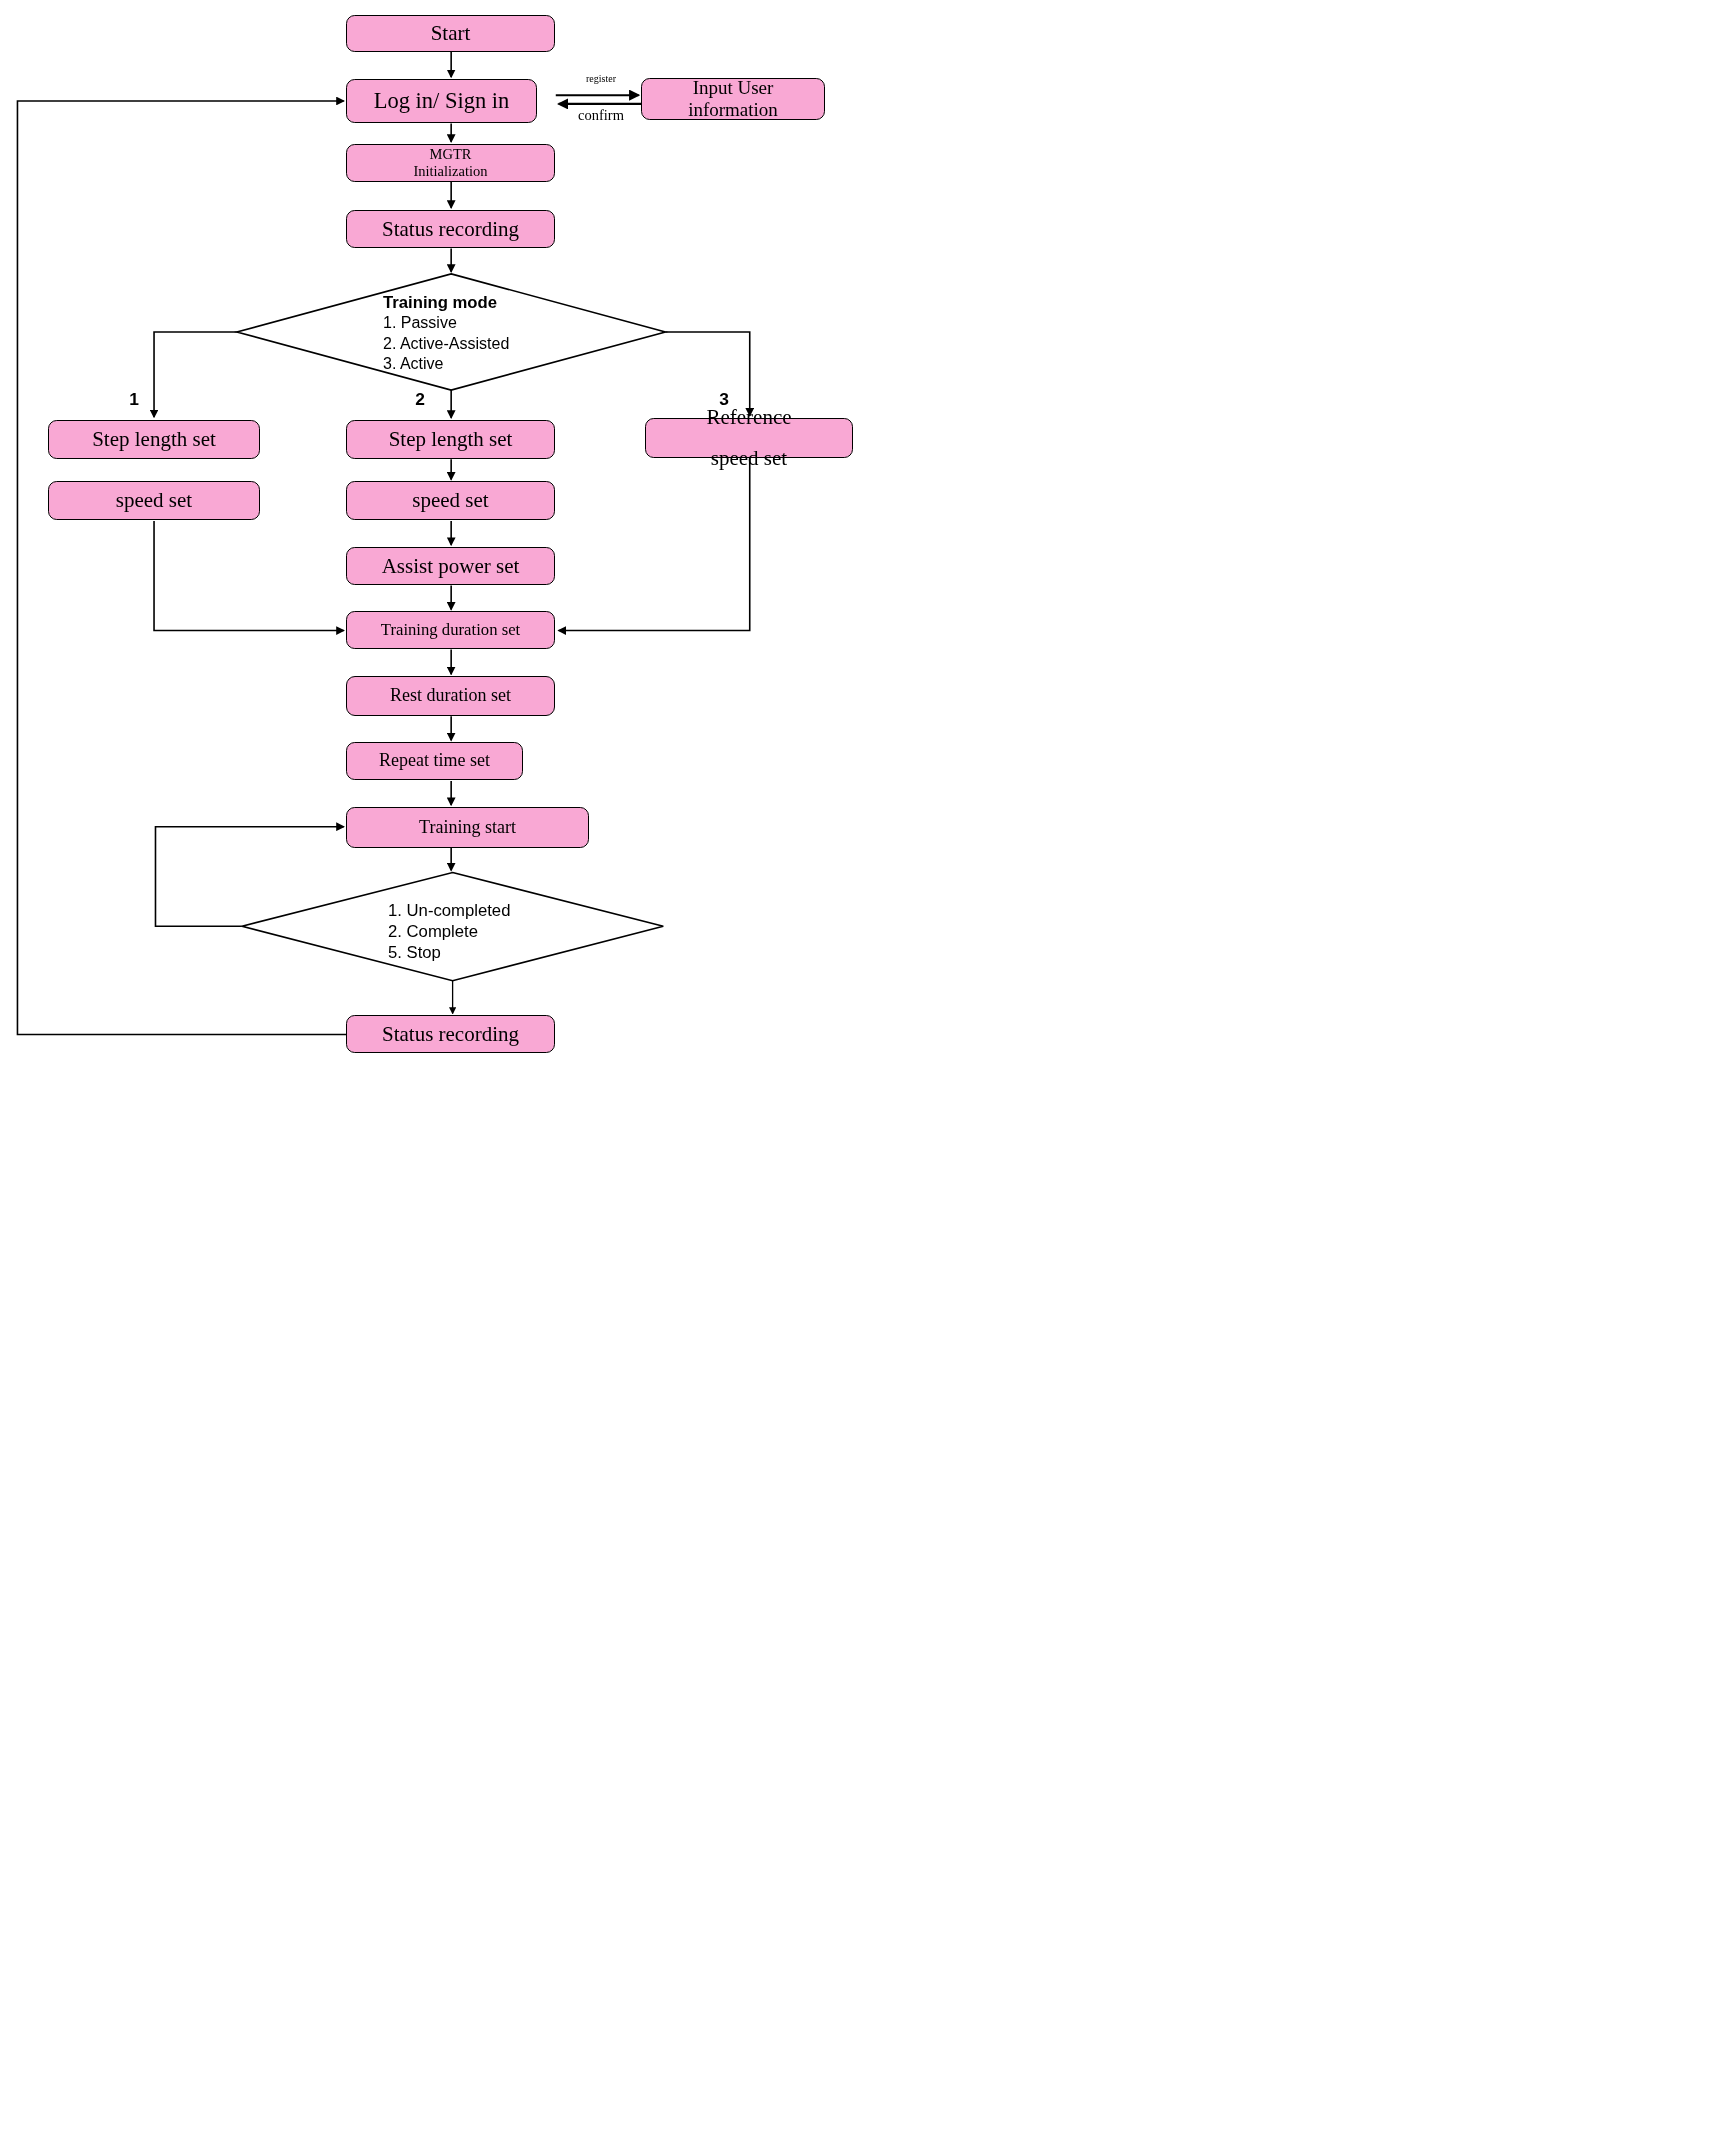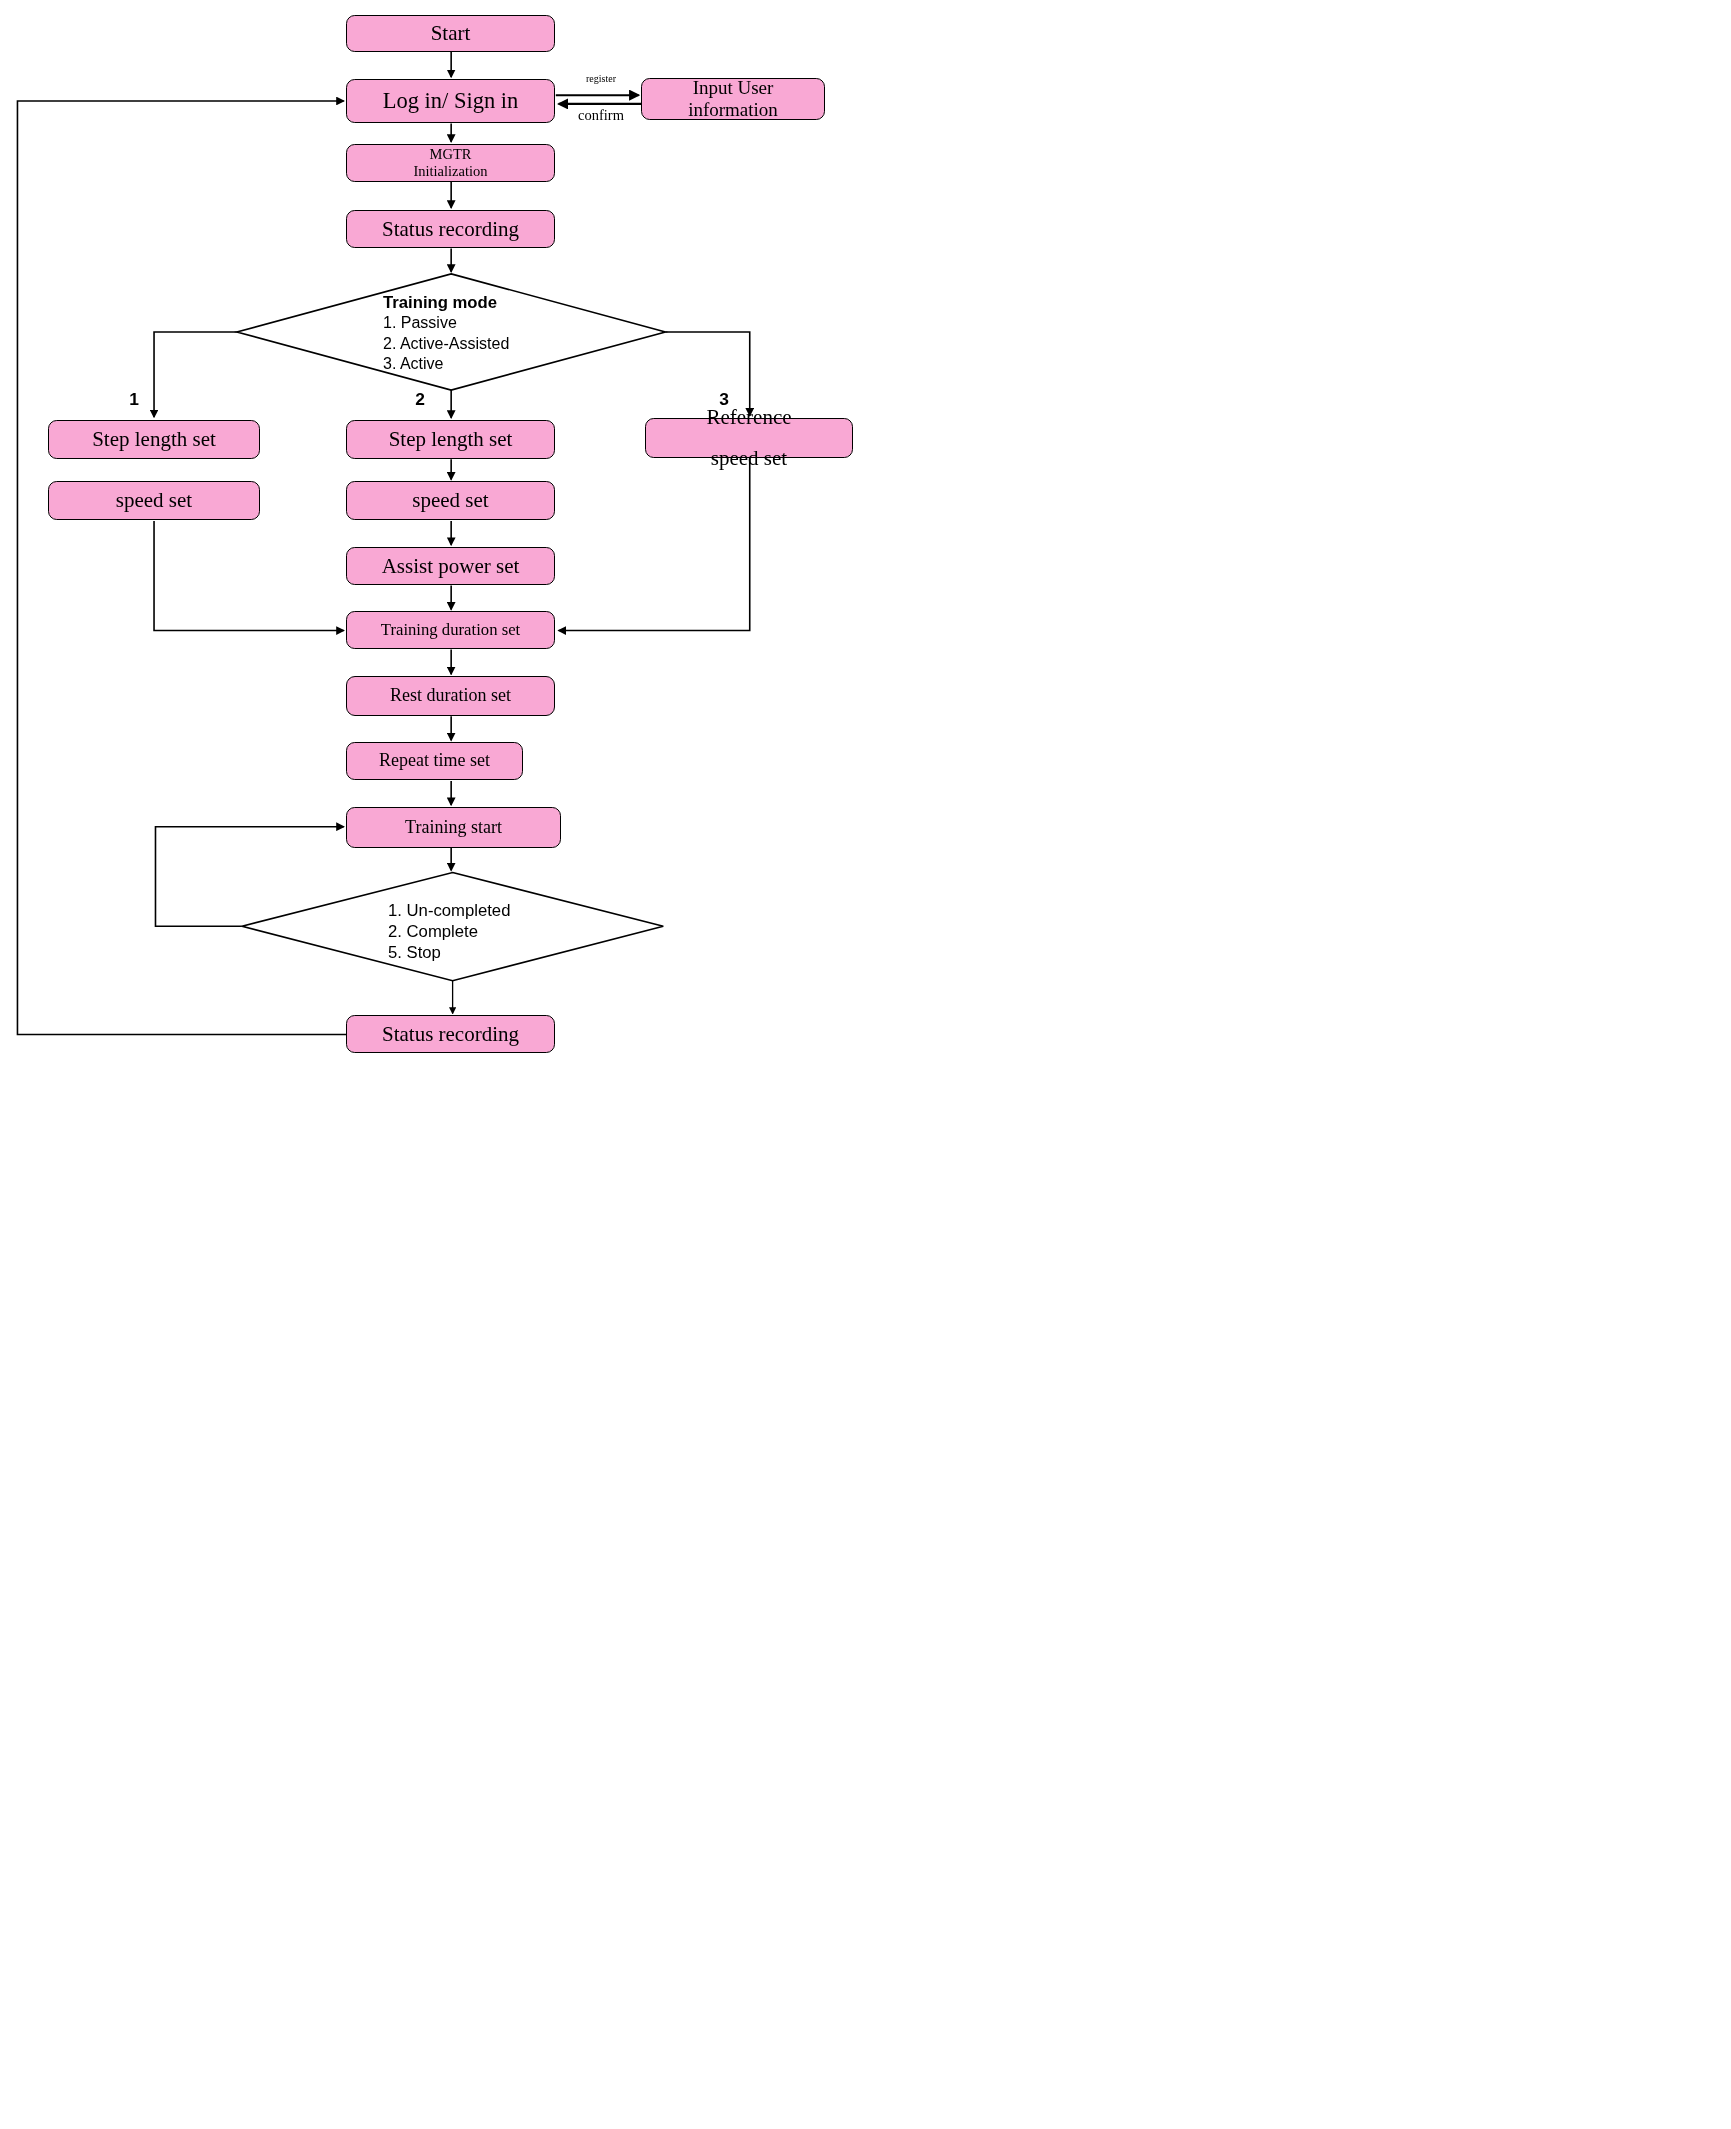--- a/index.html
+++ b/index.html
@@ -54,21 +54,21 @@
 
     <polyline points="333,1275 214,1275 214,1138 473,1138" fill="none" stroke="#000" stroke-width="2.2" marker-end="url(#ah)"></polyline>
 
     <polyline points="477,1424 24,1424 24,139 473,139" fill="none" stroke="#000" stroke-width="2.2" marker-end="url(#ah)"></polyline>
   </svg>
 
   <div class="box" style="left:346px;top:14.5px;width:209px;height:37px;font-size:21px;">
     <span>Start</span>
   </div>
 
-  <div class="box" style="left:346px;top:79px;width:209px;height:44px;font-size:22.5px;">
+  <div class="box" style="left:346px;top:79px;width:191px;height:44px;font-size:22.5px;">
     <span>Log in/ Sign in</span>
   </div>
 
   <div class="box" style="left:641px;top:78px;width:184px;height:42px;font-size:19px;">
     <span>Input User</span>
     <span>information</span>
   </div>
 
   <div class="box" style="left:346px;top:144px;width:209px;height:38px;font-size:14.5px;">
     <span>MGTR</span>
@@ -109,21 +109,21 @@
   </div>
 
   <div class="box" style="left:346px;top:676px;width:209px;height:40px;font-size:18px;border-radius:9px;">
     <span>Rest duration set</span>
   </div>
 
   <div class="box" style="left:346px;top:742px;width:177px;height:38px;font-size:18px;">
     <span>Repeat time set</span>
   </div>
 
-  <div class="box" style="left:346px;top:807px;width:215px;height:41px;font-size:18px;">
+  <div class="box" style="left:346px;top:807px;width:243px;height:41px;font-size:18px;">
     <span>Training start</span>
   </div>
 
   <div class="box" style="left:346px;top:1015px;width:209px;height:38px;font-size:21px;">
     <span>Status recording</span>
   </div>
 
   <div class="dtext sans" style="left:383px;top:293px;font-size:16px;line-height:20.3px;">
     <span class="opt" style="font-weight:bold;font-size:16.7px;">Training mode</span>
     <span class="opt">1. Passive</span>

